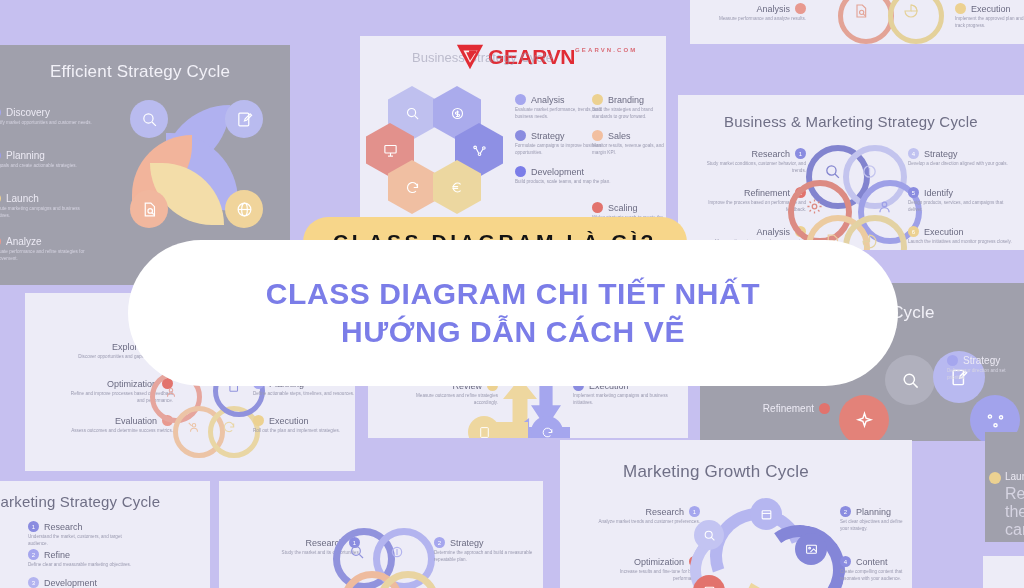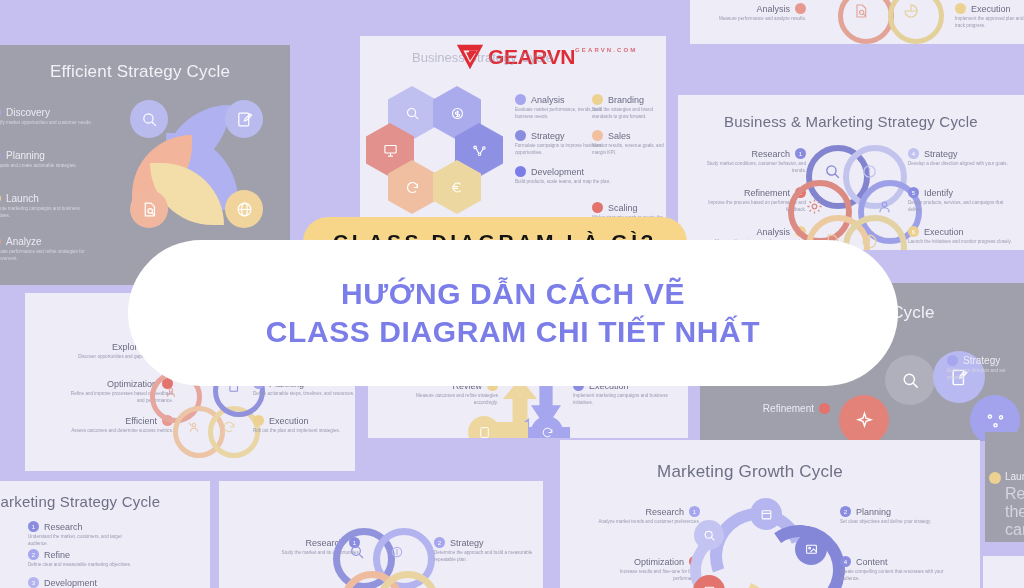--- a/index.html
+++ b/index.html
@@ -392,21 +392,21 @@
     <div class="item r" style="left:38px;top:85px;width:110px;">
       <div class="ihead">
           <div class="dot" style="background:#e2736d"></div>
         <div class="ttl">Optimization</div>
         </div>
       <div class="desc">Refine and improve processes based on feedback and performance.</div>
     </div>
     <div class="item r" style="left:38px;top:122px;width:110px;">
       <div class="ihead">
           <div class="dot" style="background:#e8998f"></div>
-        <div class="ttl">Efficient</div>
+        <div class="ttl">Evaluation</div>
         </div>
       <div class="desc">Assess outcomes and determine success metrics.</div>
     </div>
 
     <div class="ring" style="left:125px;top:78px;width:42px;height:42px;border-width:5px;border-color:#e6a59d;"></div>
     <div class="ico" style="left:125px;top:78px;width:42px;height:42px;">
       <svg width="14" height="14" viewBox="0 0 24 24" fill="none" stroke="#e6a59d" stroke-width="1.8">
           <circle cx="12" cy="9" r="3"></circle>
           <path d="M6 20a6 6 0 0112 0"></path>
         </svg>
@@ -594,21 +594,21 @@
 
     <div class="item" style="left:215px;top:56px;">
       <div class="ihead">
           <div class="dot" style="background:#a5a6ee">2</div>
         <div class="ttl">Strategy</div>
         </div>
       <div class="desc">Determine the approach and build a measurable repeatable plan.</div>
     </div>
   </div>
 
-  <div class="slide" style="left:560px;top:440px;width:420px;height:148px;">
+  <div class="slide" style="left:560px;top:440px;width:352px;height:148px;">
     <div class="slide-title xl" style="top:22px;left:-40px;right:0;">Marketing Growth Cycle</div>
 
     <div class="item r" style="left:30px;top:66px;width:110px;">
       <div class="ihead">
           <div class="dot" style="background:#a5a6ee">1</div>
         <div class="ttl">Research</div>
         </div>
       <div class="desc">Analyze market trends and customer preferences.</div>
     </div>
     <div class="item r" style="left:30px;top:116px;width:110px;">
@@ -693,17 +693,17 @@
       <div class="w1">GEARVN</div>
       <div class="w2">GEARVN.COM</div>
     </div>
   </div>
 
   <div id="badge">
     <span>CLASS DIAGRAM LÀ GÌ?</span>
   </div>
 
   <div id="card">
+    <div class="hl">CLASS DIAGRAM CHI TIẾT NHẤT</div>
     <div class="hl">HƯỚNG DẪN CÁCH VẼ</div>
-    <div class="hl">CLASS DIAGRAM CHI TIẾT NHẤT</div>
   </div>
 
 </div>
 
 </body></html>

